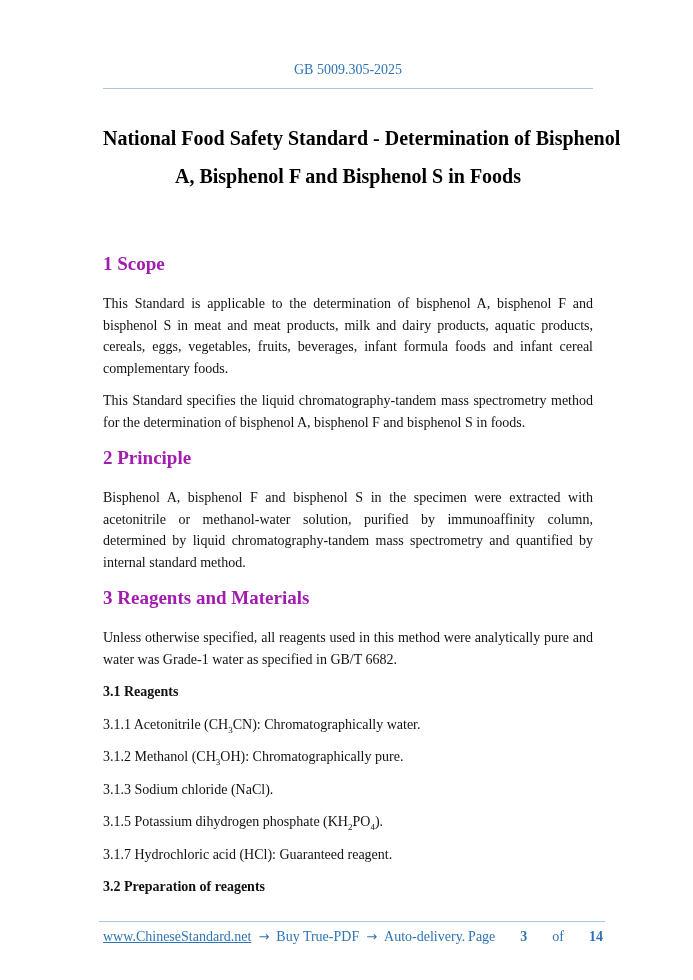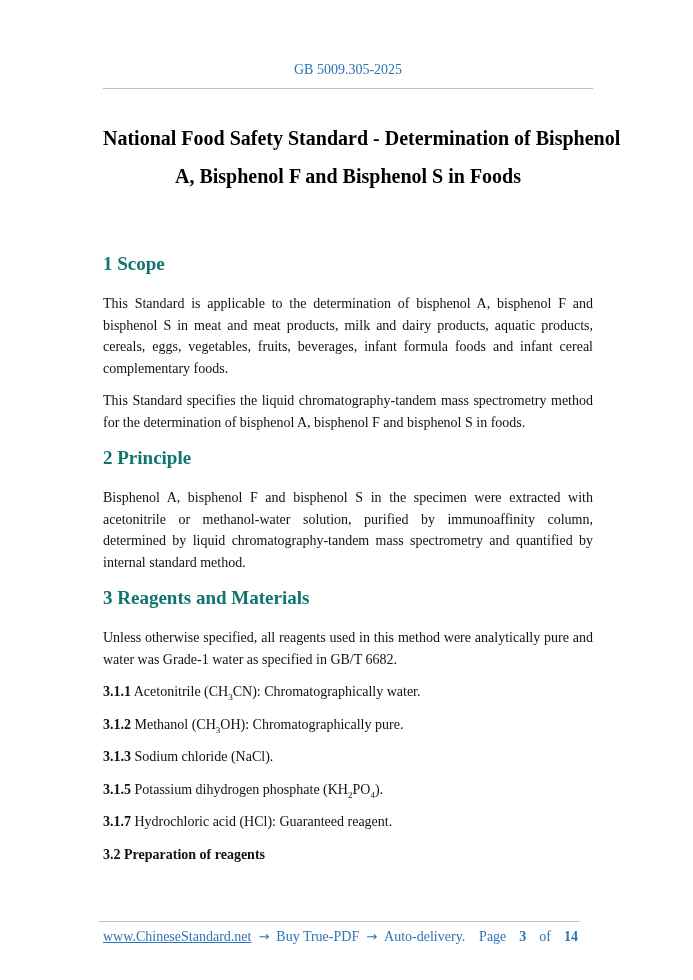--- a/index.html
+++ b/index.html
@@ -43,21 +43,21 @@
   .title-line {
     display: block;
     line-height: 38px;
     white-space: nowrap;
   }
   
   h2.section-heading {
     font-size: 19px;
     line-height: 25px;
     font-weight: bold;
-    color: #0f766e;
+    color: #a21caf;
     margin: 12px 0 17px 0;
   }
   h2.section-heading.first {
     margin-top: 56px;
   }
   p.body-para {
     font-size: 14px;
     line-height: 21.5px;
     text-align: justify;
     margin: 11px 0;
@@ -66,30 +66,30 @@
     font-size: 14px;
     line-height: 21.5px;
     font-weight: bold;
     margin: 11px 0;
   }
   p.reagent-item {
     font-size: 14px;
     line-height: 21.5px;
     margin: 11px 0;
   }
-  p.reagent-item b { font-weight: bold; }
+  p.reagent-item b { font-weight: normal; }
   p.reagent-item sub {
     font-size: 9px;
     line-height: 0;
   }
   
   .footer {
     position: absolute;
     left: 99px;
-    right: 113px;
+    right: 88px;
     top: 905px;
     border-top: 1px solid #A8C8E4;
     padding-top: 7px;
     display: flex;
     justify-content: space-between;
     align-items: baseline;
     font-size: 14px;
     color: #2E74B5;
   }
   .footer-left {
@@ -103,21 +103,21 @@
     text-decoration: underline;
     cursor: pointer;
   }
   .arrow-glyph {
     color: #2E74B5;
     font-family: "DejaVu Sans", sans-serif;
     font-size: 13px;
   }
   .footer-right {
     display: flex;
-    gap: 13px;
+    gap: 25px;
     align-items: baseline;
     padding-right: 2px;
   }
   .footer-right .pg-num { font-weight: bold; }
 </style>
 </head>
 <body>
 
 <div class="page">
 
@@ -132,20 +132,21 @@
   <h2 class="section-heading first">1 Scope</h2>
   <p class="body-para">This Standard is applicable to the determination of bisphenol A, bisphenol F and bisphenol S in meat and meat products, milk and dairy products, aquatic products, cereals, eggs, vegetables, fruits, beverages, infant formula foods and infant cereal complementary foods.</p>
   <p class="body-para">This Standard specifies the liquid chromatography-tandem mass spectrometry method for the determination of bisphenol A, bisphenol F and bisphenol S in foods.</p>
 
   <h2 class="section-heading">2 Principle</h2>
   <p class="body-para">Bisphenol A, bisphenol F and bisphenol S in the specimen were extracted with acetonitrile or methanol-water solution, purified by immunoaffinity column, determined by liquid chromatography-tandem mass spectrometry and quantified by internal standard method.</p>
 
   <h2 class="section-heading">3 Reagents and Materials</h2>
   <p class="body-para">Unless otherwise specified, all reagents used in this method were analytically pure and water was Grade-1 water as specified in GB/T 6682.</p>
 
+  <h3 class="subsection-heading">3.1 Reagents</h3>
 
   <div id="reagent-list">
       <p class="reagent-item"><b>3.1.1</b> <span>Acetonitrile (CH</span><sub>3</sub><span>CN): Chromatographically water.</span></p>
       <p class="reagent-item"><b>3.1.2</b> <span>Methanol (CH</span><sub>3</sub><span>OH): Chromatographically pure.</span></p>
       <p class="reagent-item"><b>3.1.3</b> <span>Sodium chloride (NaCl).</span></p>
       <p class="reagent-item"><b>3.1.5</b> <span>Potassium dihydrogen phosphate (KH</span><sub>2</sub><span>PO</span><sub>4</sub><span>).</span></p>
       <p class="reagent-item"><b>3.1.7</b> <span>Hydrochloric acid (HCl): Guaranteed reagent.</span></p>
     </div>
 
   <h3 class="subsection-heading">3.2 Preparation of reagents</h3>

